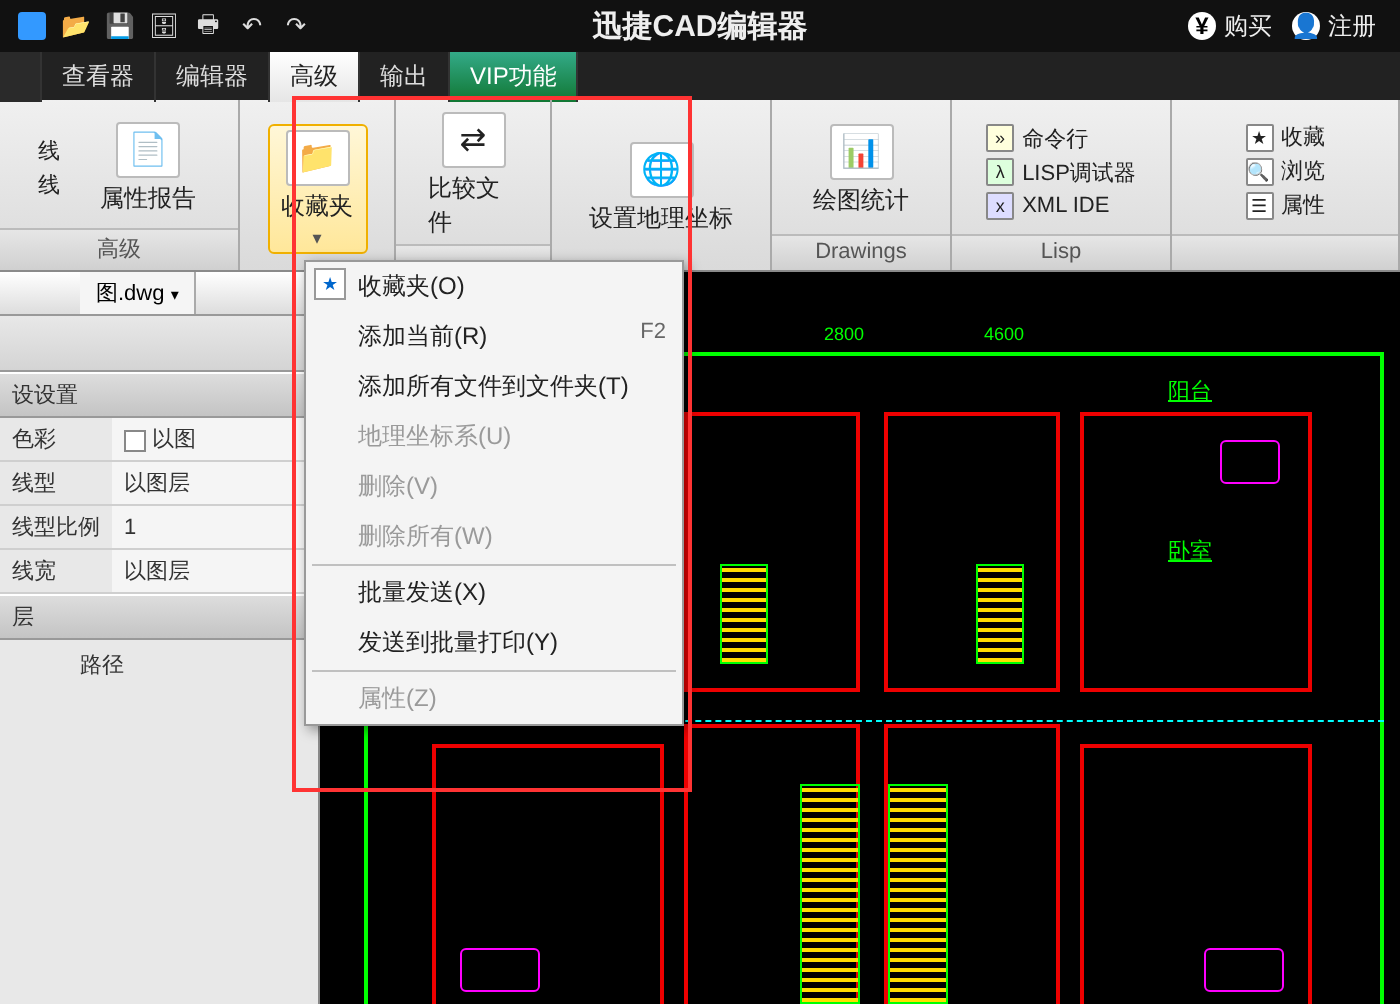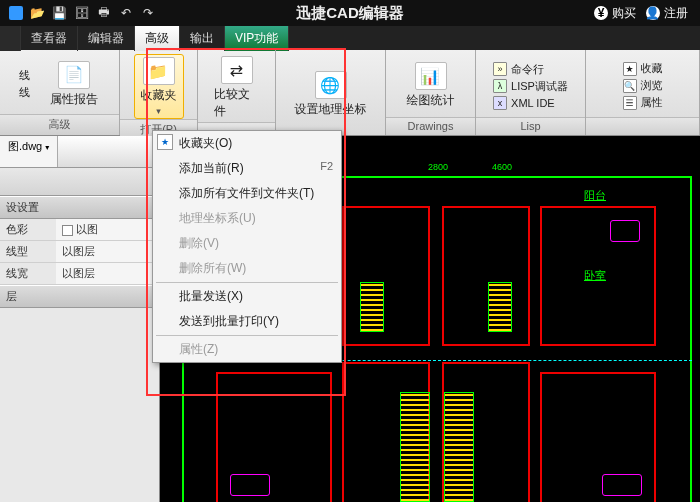--- a/index.html
+++ b/index.html
@@ -28,21 +28,21 @@
 .bigbtn.split { border: 1px solid #f0b000; background: linear-gradient(#fff7d8,#ffe79a); border-radius: 3px; }
 .bigbtn .bi { width: 32px; height: 28px; background: #fff; border: 1px solid #bbb; border-radius: 2px; display: flex; align-items: center; justify-content: center; font-size: 16px; }
 .bigbtn .chev { font-size: 9px; color: #555; }
 .stack { display: flex; flex-direction: column; gap: 2px; padding: 2px 4px; }
 .stack .srow { display: flex; align-items: center; gap: 4px; font-size: 11px; color: #222; white-space: nowrap; }
 .srow .si { width: 14px; height: 14px; background: #fff; border: 1px solid #888; border-radius: 1px; font-size: 9px; display: flex; align-items: center; justify-content: center; }
 
 
 .workarea { position: absolute; top: 136px; left: 0; right: 0; bottom: 0; }
 .leftpanel { width: 160px; background: #e8e8e8; position: absolute; left: 0; top: 0; bottom: 0; border-right: 1px solid #888; }
-.tabbar2 { display: flex; background: linear-gradient(#fff,#ddd); height: 32px; border-bottom: 1px solid #999; }
+.tabbar2 { display: flex; background: linear-gradient(#fff,#ddd); height: 22px; border-bottom: 1px solid #999; padding-left: 40px; }
 .tabbar2 .t2 { padding: 3px 8px; font-size: 11px; border-right: 1px solid #aaa; background: #f5f5f5; }
 .panelhdr { background: linear-gradient(#ddd,#c4c4c4); padding: 3px 6px; font-size: 11px; color: #333; border-top: 1px solid #fff; border-bottom: 1px solid #999; }
 .proptable { width: 100%; font-size: 11px; border-collapse: collapse; }
 .proptable td { padding: 3px 6px; border-bottom: 1px solid #cfcfcf; color: #333; }
 .proptable td:first-child { width: 56px; background: #e8e8e8; }
 .proptable td:last-child { background: #f5f5f5; }
 .chk { display:inline-block; width:11px; height:11px; border:1px solid #888; background:#fff; vertical-align:middle; margin-right:3px; }
 
 
 .canvas { position: absolute; left: 160px; right: 0; top: 0; bottom: 0; background: #000; overflow: hidden; }
@@ -122,21 +122,20 @@
     <div class="label">高级</div>
   </div>
   <div class="group" style="width:78px">
     <div class="body">
       <div class="bigbtn split">
           <div class="bi">📁</div>
           <span>收藏夹</span>
           <span class="chev">▾</span>
         </div>
     </div>
-    <div class="label">打开(P)</div>
   </div>
   <div class="group" style="width:78px">
     <div class="body">
         <div class="bigbtn">
           <div class="bi">⇄</div>
           <span>比较文件</span>
         </div>
       </div>
     <div class="label">&nbsp;</div>
   </div>
@@ -208,33 +207,38 @@
       <tbody>
           <tr>
             <td>色彩</td>
             <td><span class="chk"></span><span>以图</span></td>
           </tr>
       <tr>
             <td>线型</td>
             <td>以图层</td>
           </tr>
       <tr>
+            <td>线型比例</td>
+            <td>1</td>
+          </tr>
+      <tr>
             <td>线宽</td>
             <td>以图层</td>
           </tr>
     </tbody>
       </table>
     <div class="panelhdr">层</div>
+    <div style="padding:5px 0 5px 40px;font-size:11px;color:#333">路径</div>
   </div>
 
   <div class="canvas">
     <div class="plan">
       <div class="outer" style="left:0;top:14px;width:510px;height:380px"></div>
       <div class="cyan" style="left:0;top:198px;width:510px"></div>
-      <div class="dim" style="left:246px;top:0">2800</div>
+      <div class="dim" style="left:230px;top:0">2800</div>
       <div class="dim" style="left:90px;top:400">4600</div>
       <div class="dim" style="left:310px;top:400">4600</div>
 
       <div class="inner" style="left:34px;top:44px;width:116px;height:140px"></div>
       <div class="inner" style="left:160px;top:44px;width:88px;height:140px"></div>
       <div class="inner" style="left:260px;top:44px;width:88px;height:140px"></div>
       <div class="inner" style="left:358px;top:44px;width:116px;height:140px"></div>
       <div class="inner" style="left:34px;top:210px;width:116px;height:150px"></div>
       <div class="inner" style="left:160px;top:200px;width:88px;height:160px"></div>
       <div class="inner" style="left:260px;top:200px;width:88px;height:160px"></div>

